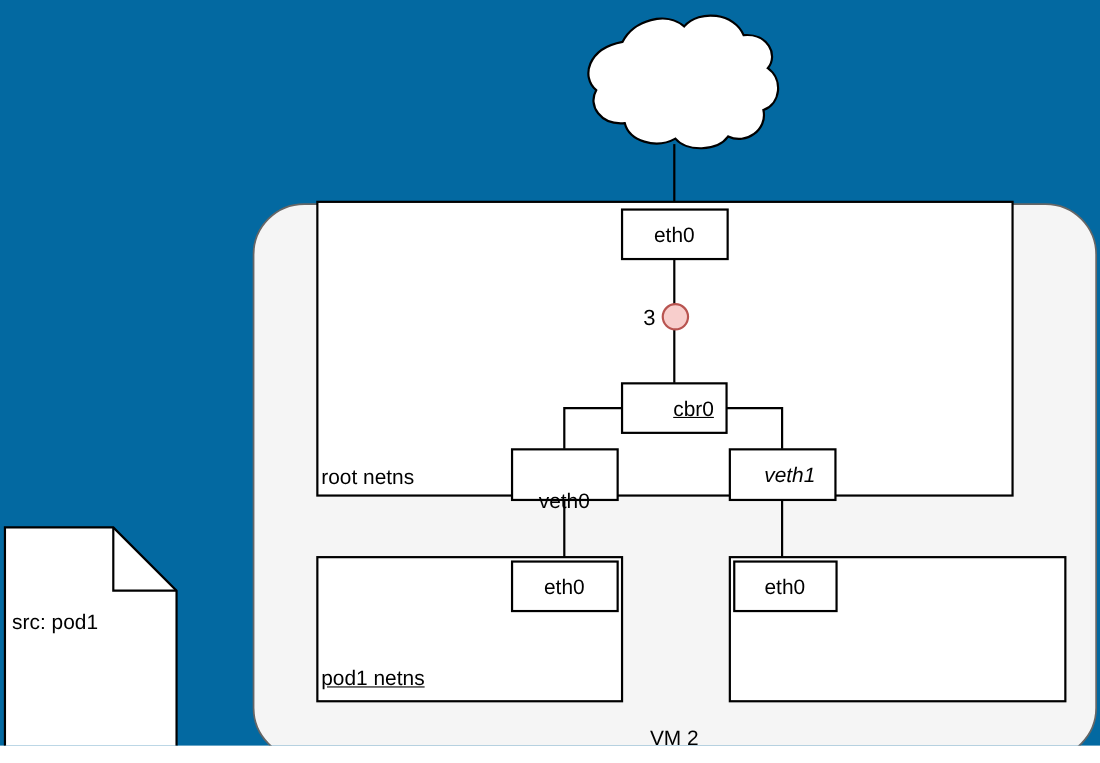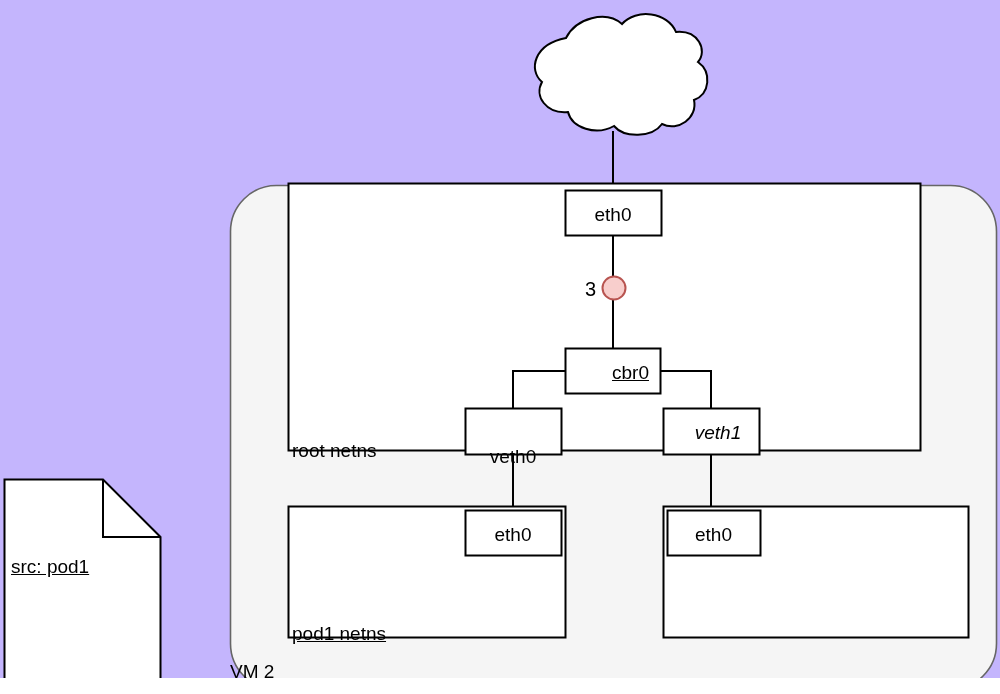--- a/index.html
+++ b/index.html
@@ -7,21 +7,21 @@
     padding: 0;
     background: #ffffff;
   }
   body {
     font-family: "Liberation Sans", sans-serif;
   }
   #canvas {
     position: relative;
     width: 1000px;
     height: 678px;
-    background: #c4b5fd;
+    background: #0369a1;
     overflow: hidden;
   }
   #svg-layer {
     position: absolute;
     left: 0;
     top: 0;
     width: 1000px;
     height: 694px;
   }
   .lbl {
@@ -32,30 +32,28 @@
     line-height: 1.22;
     pointer-events: none;
   }
   .lbl-box {
     font-size: 19px;
     text-align: center;
   }
   .lbl-corner {
     font-size: 19px;
     text-align: left;
-    margin-top: 16px;
   }
   .lbl-center {
     font-size: 19px;
-    text-align: left;
+    text-align: center;
   }
   .lbl-note {
     font-size: 19px;
     text-align: left;
-    text-decoration: underline;
   }
   .lbl-badge {
     font-size: 20px;
     text-align: right;
   }
 </style>
 </head>
 <body>
 
 <div id="canvas">

